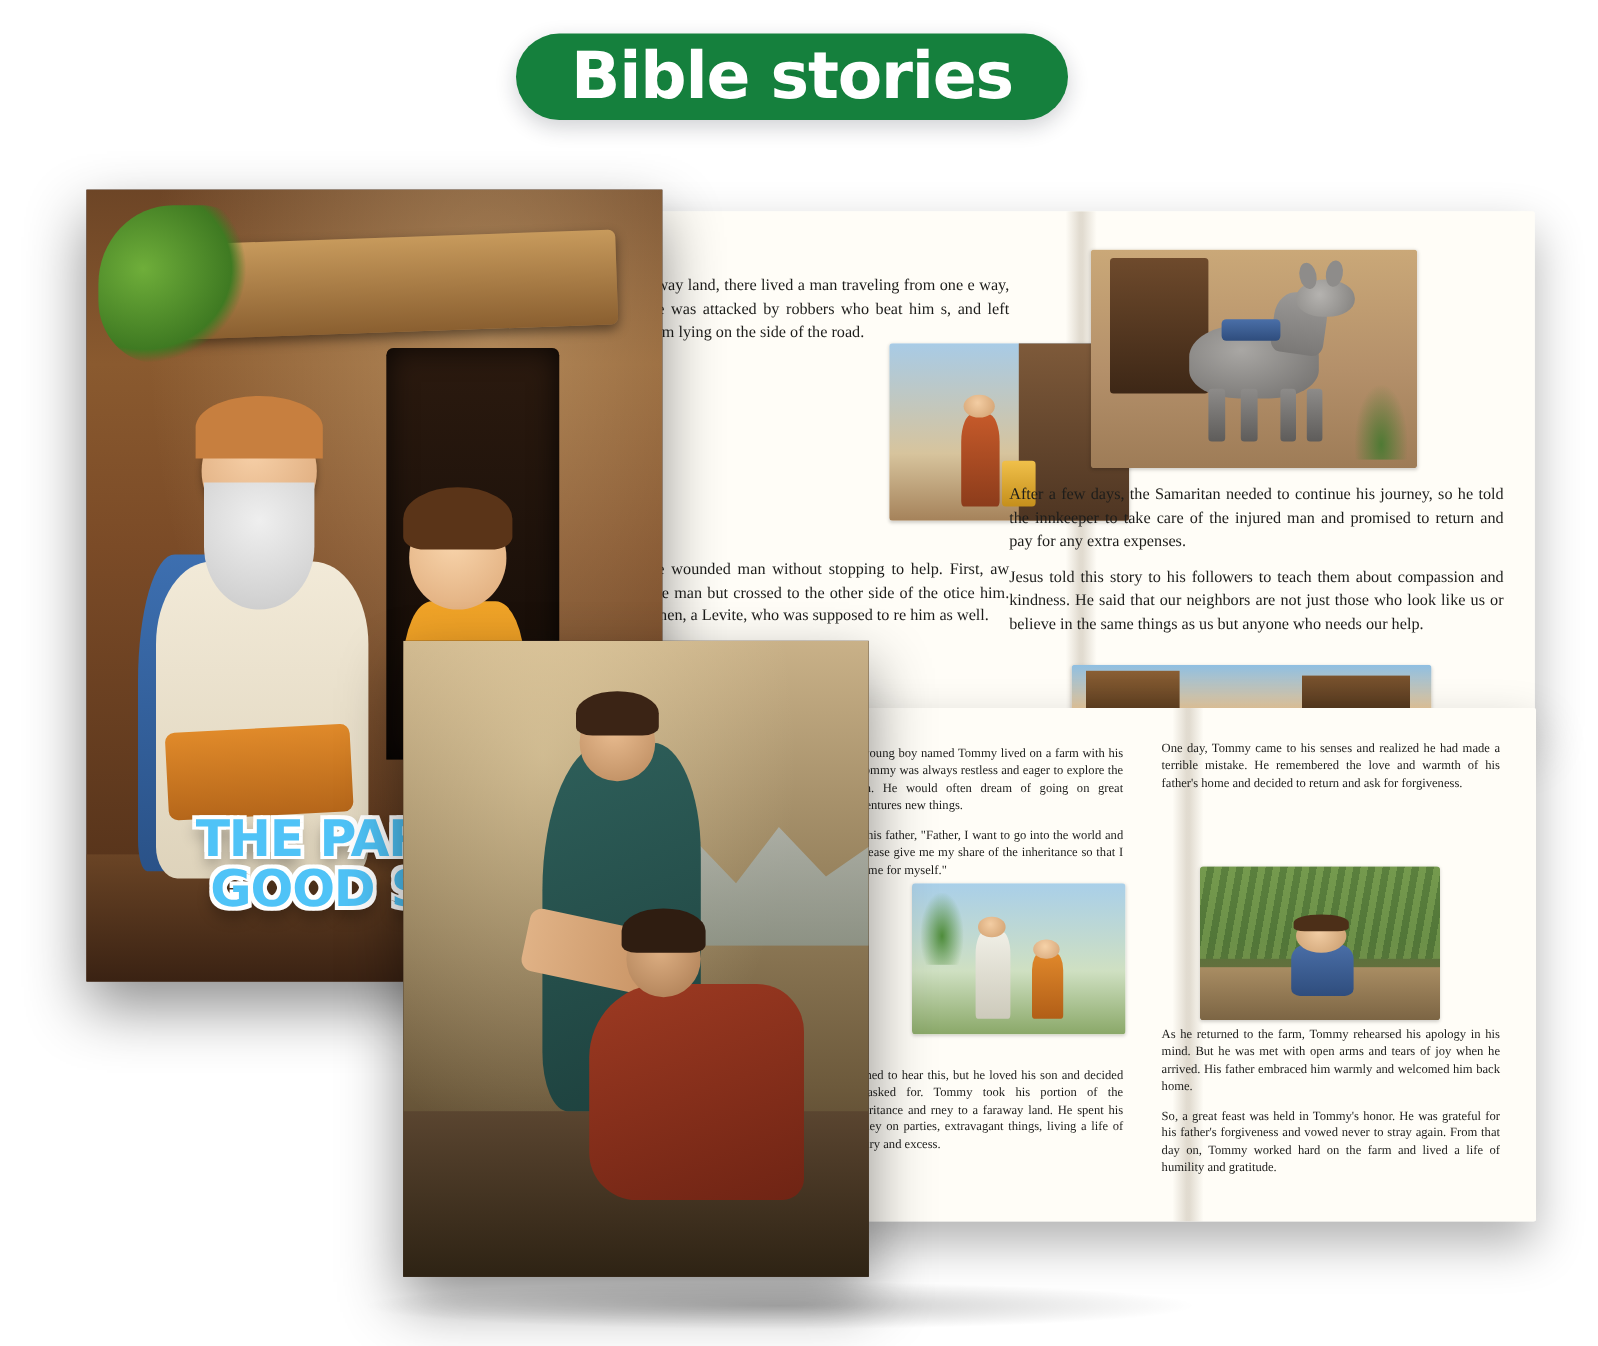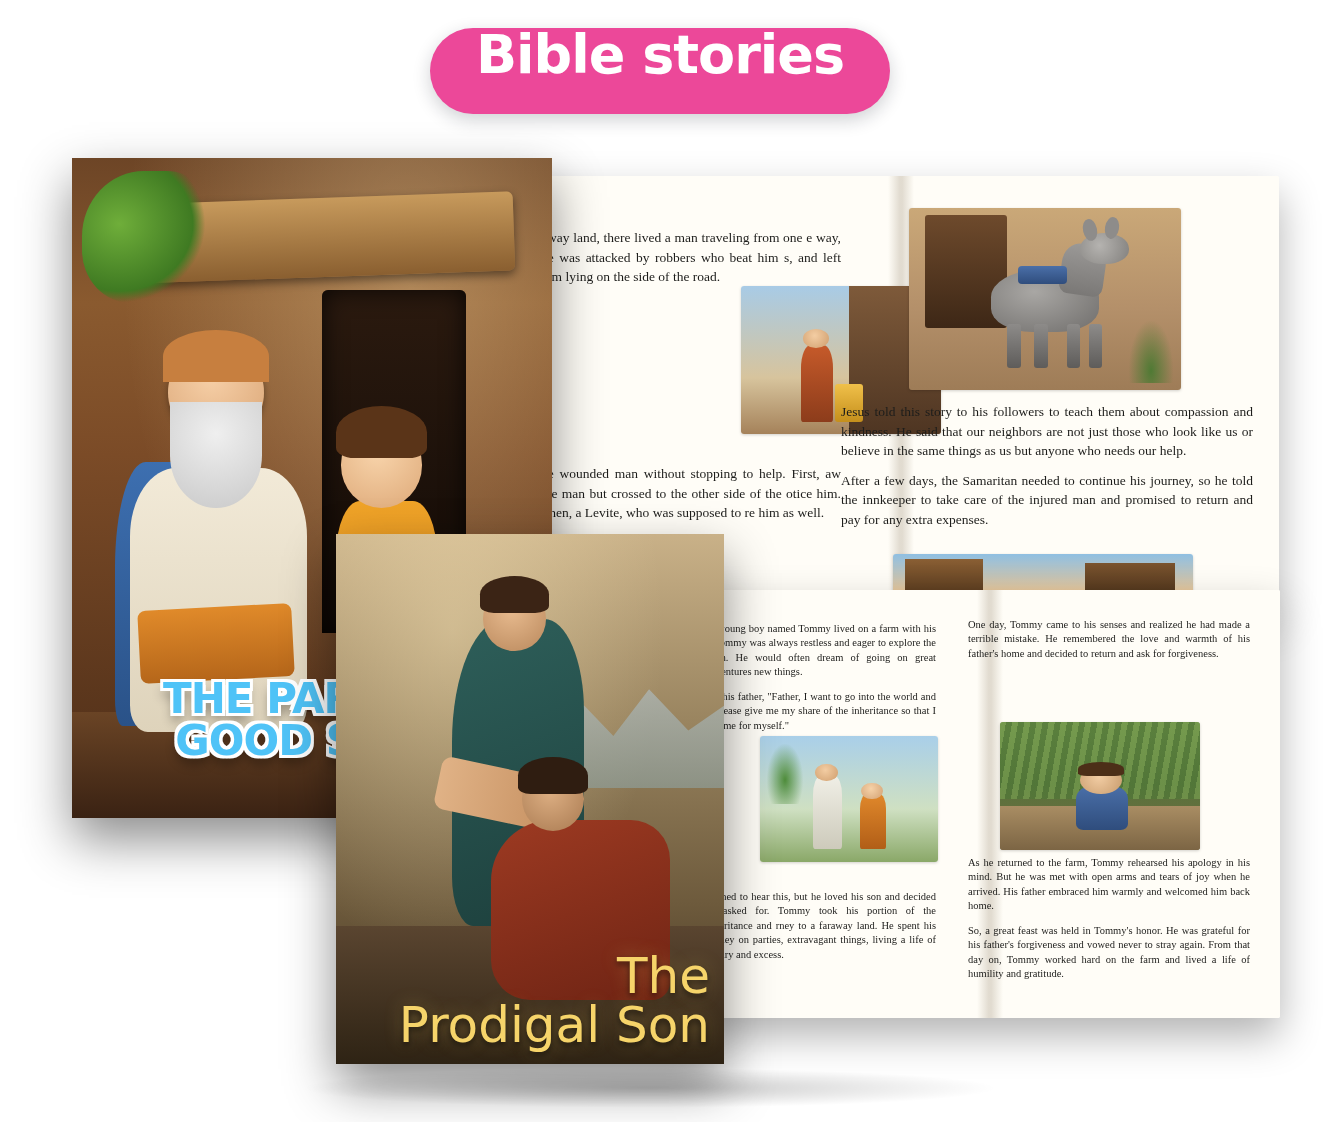--- a/index.html
+++ b/index.html
@@ -13,24 +13,24 @@
   #stage {
     position: relative;
     width: 1332px; height: 1122px;
     background: #ffffff;
   }
 
   
   .title-pill {
     position: absolute;
     left: 430px; top: 28px;
-    width: 460px; height: 86px;
-    background: #ec4899;
+    width: 460px; height: 72px;
+    background: #15803d;
     border-radius: 52px;
-    display: flex; align-items: flex-start; justify-content: center;
+    display: flex; align-items: center; justify-content: center;
     box-shadow: 0 6px 18px rgba(20,25,40,0.20);
   }
   .title-pill span {
     color: #ffffff;
     font-family: "DejaVu Sans", sans-serif;
     font-weight: bold;
     font-size: 54px;
     letter-spacing: -1px;
     line-height: 1;
   }
@@ -357,22 +357,22 @@
         <div class="dk-ear2"></div>
         <div class="dk-saddle"></div>
         <div class="dk-leg" style="left:36%;"></div>
         <div class="dk-leg" style="left:46%;"></div>
         <div class="dk-leg" style="left:58%;"></div>
         <div class="dk-leg" style="left:66%;"></div>
         <div class="dk-plant"></div>
       </div>
     </div>
     <div class="col" style="left:318px; top:226px; width:412px;">
+      <p class="bodytext t14">After a few days, the Samaritan needed to continue his journey, so he told the innkeeper to take care of the injured man and promised to return and pay for any extra expenses.</p>
       <p class="bodytext t14">Jesus told this story to his followers to teach them about compassion and kindness. He said that our neighbors are not just those who look like us or believe in the same things as us but anyone who needs our help.</p>
-      <p class="bodytext t14">After a few days, the Samaritan needed to continue his journey, so he told the innkeeper to take care of the injured man and promised to return and pay for any extra expenses.</p>
     </div>
     <div class="illus" style="left:370px; top:378px; width:300px; height:54px;">
       <div class="strip-art">
         <div class="strip-house"></div>
         <div class="strip-house2"></div>
       </div>
     </div>
   </div>
 
   <div class="spread" id="spread-bottom">
@@ -444,19 +444,15 @@
       <div class="pro-hills"></div>
       <div class="pro-step"></div>
       <div class="pro-standing-robe"></div>
       <div class="pro-arm"></div>
       <div class="pro-standing-head"></div>
       <div class="pro-standing-hair"></div>
       <div class="pro-kneel-robe"></div>
       <div class="pro-kneel-head"></div>
       <div class="pro-kneel-hair"></div>
     </div>
-    <div class="pro-title">
-      <span class="l1">The</span>
-      <span class="l2">Prodigal Son</span>
-    </div>
   </div>
 
 </div>
 
 </body></html>

